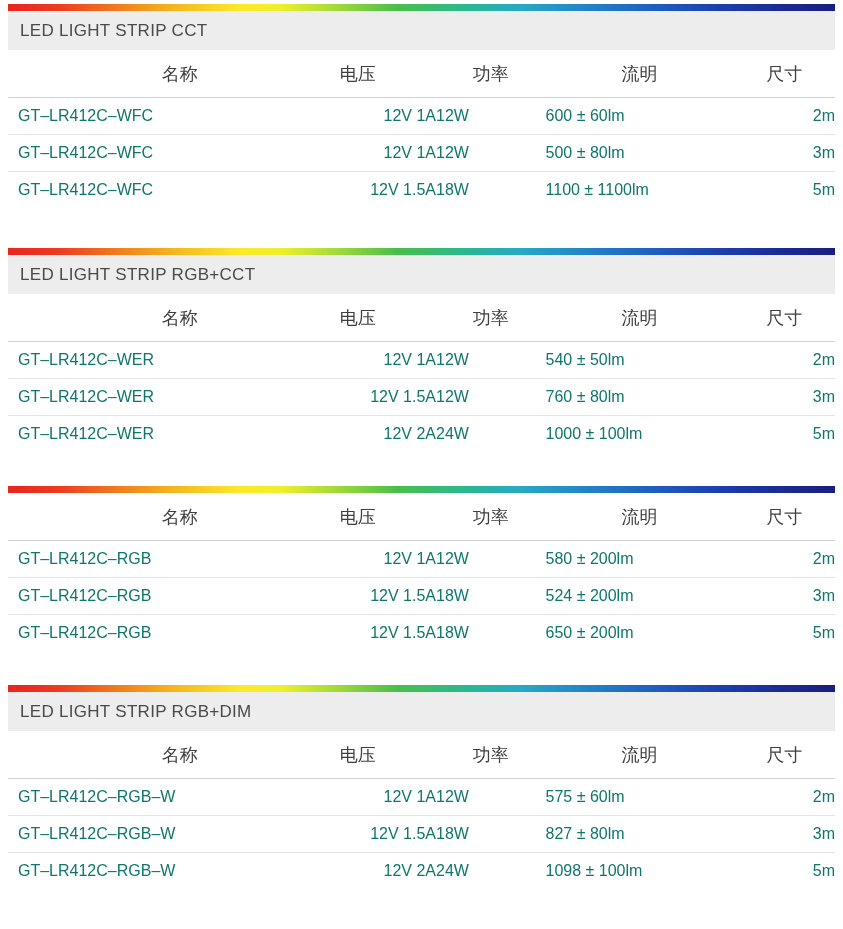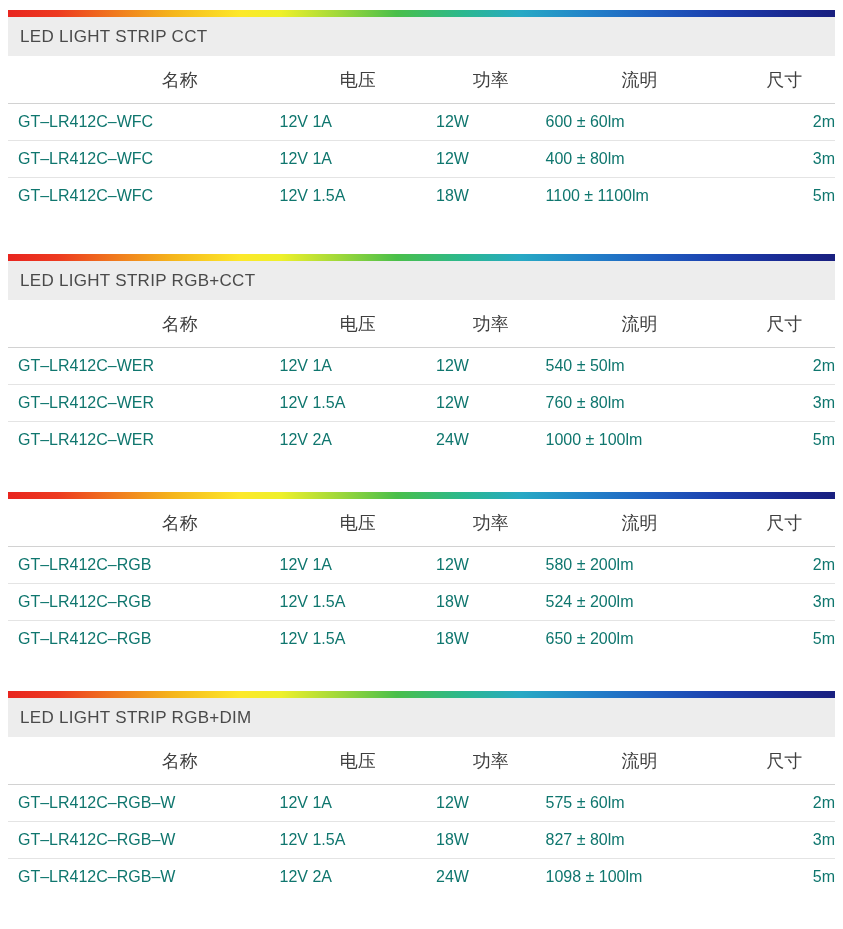--- a/index.html
+++ b/index.html
@@ -12,21 +12,21 @@
     height: 929px;
     font-family: "Liberation Sans", sans-serif;
     color: #3a3a3a;
     overflow: hidden;
   }
   .page {
     width: 843px;
     height: 796px;
     position: relative;
     box-sizing: border-box;
-    padding: 10px 8px;
+    padding: 4px 8px;
   }
   .section {
     margin-bottom: 6px;
   }
   .rainbow-bar {
     height: 7px;
     width: 100%;
     background: linear-gradient(to right,
       #e8251f 0%,
       #ed3a20 6%,
@@ -70,21 +70,21 @@
   table.spec td {
     font-size: 16px;
     color: #0f766e;
     padding: 9px 0 9px 0;
     border-bottom: 1px solid #e4e4e4;
   }
   table.spec tr:last-child td {
     border-bottom: none;
   }
   .col-name   { width: 26%; text-align: left; padding-left: 10px !important; }
-  .col-volt   { width: 20%; text-align: left; }
+  .col-volt   { width: 20%; text-align: right; }
   .col-power  { width: 14%; text-align: left; }
   .col-lumen  { width: 24%; text-align: left; }
   .col-size   { width: 13%; text-align: right; }
 
   th.col-name  { text-align: left; padding-left: 72px !important; }
   th.col-volt  { text-align: left; padding-left: 32px; }
   th.col-power { text-align: left; padding-left: 12px; }
   th.col-lumen { text-align: left; padding-left: 48px; }
   th.col-size  { text-align: left; padding-left: 26px; }
 
@@ -120,21 +120,21 @@
           <td class="col-name">GT–LR412C–WFC</td>
           <td class="col-volt">12V  1A</td>
           <td class="col-power">12W</td>
           <td class="col-lumen">600 ± 60lm</td>
           <td class="col-size">2m</td>
         </tr>
         <tr>
           <td class="col-name">GT–LR412C–WFC</td>
           <td class="col-volt">12V  1A</td>
           <td class="col-power">12W</td>
-          <td class="col-lumen">400 ± 80lm</td>
+          <td class="col-lumen">500 ± 80lm</td>
           <td class="col-size">3m</td>
         </tr>
         <tr>
           <td class="col-name">GT–LR412C–WFC</td>
           <td class="col-volt">12V  1.5A</td>
           <td class="col-power">18W</td>
           <td class="col-lumen">1100 ± 1100lm</td>
           <td class="col-size">5m</td>
         </tr>
       </tbody>

